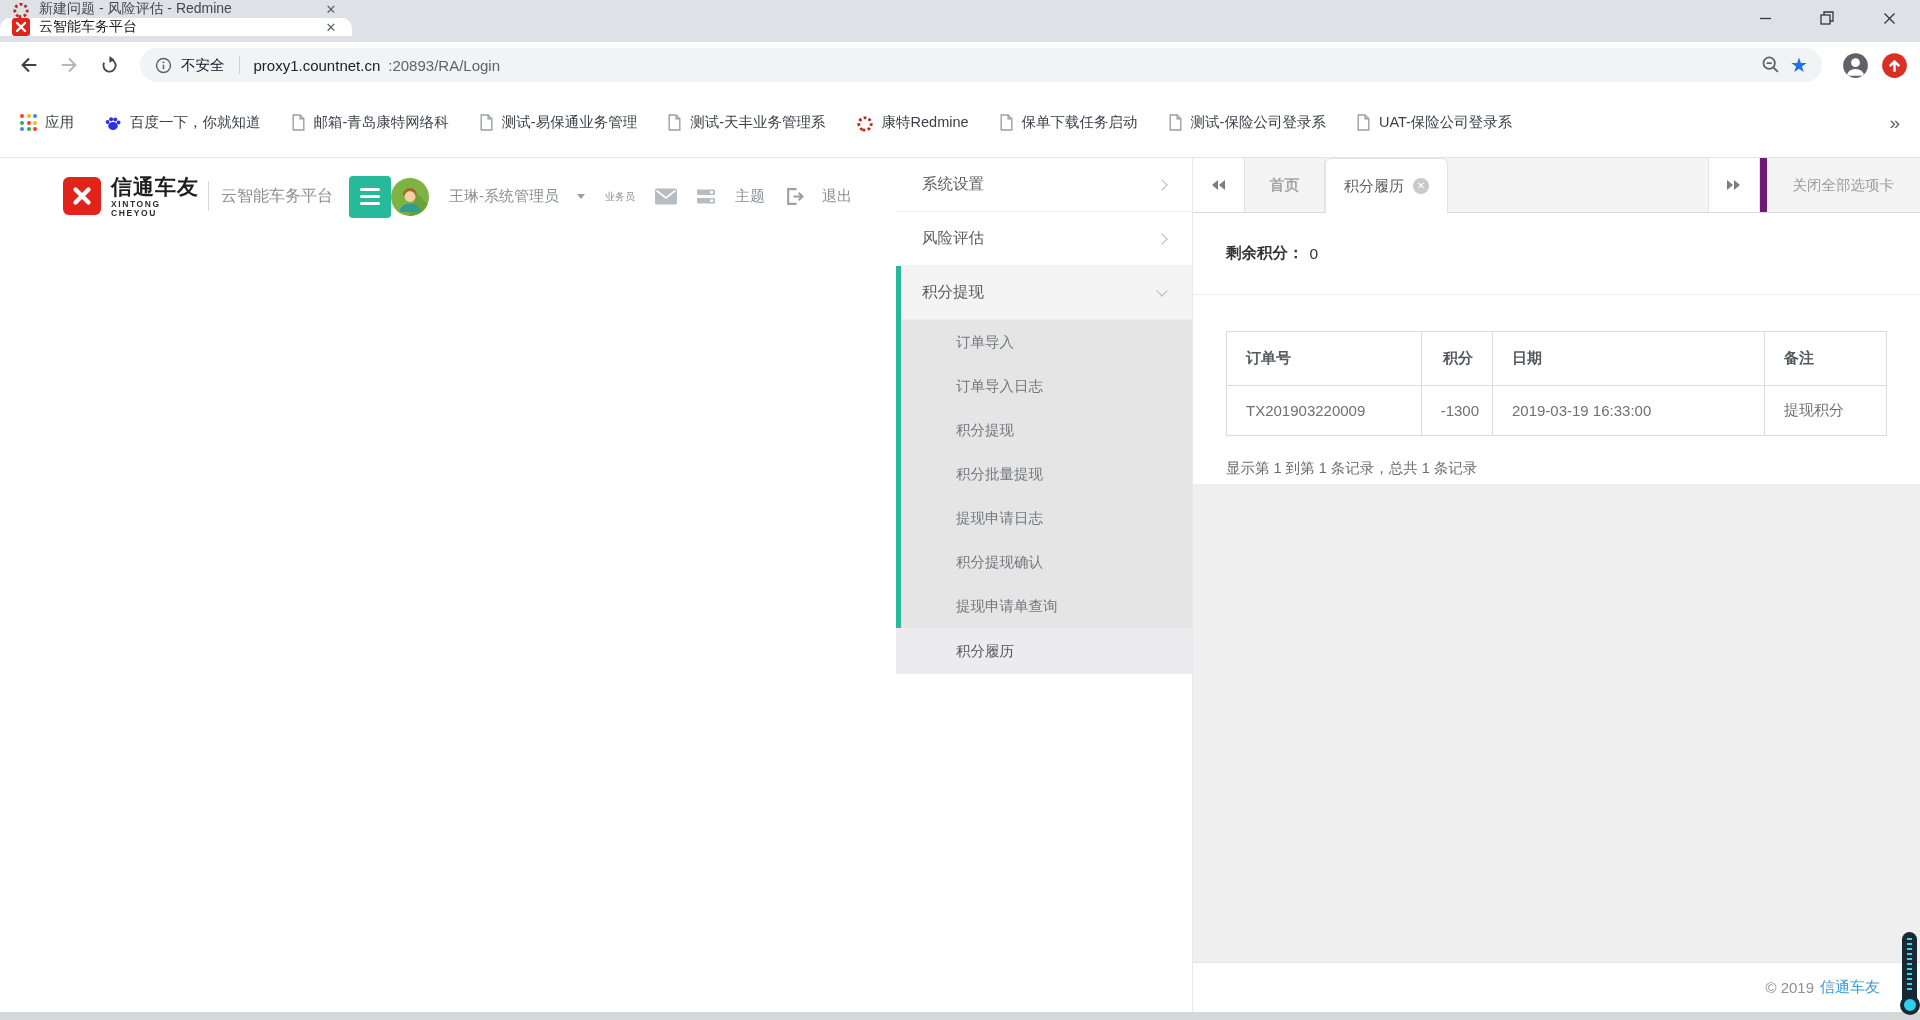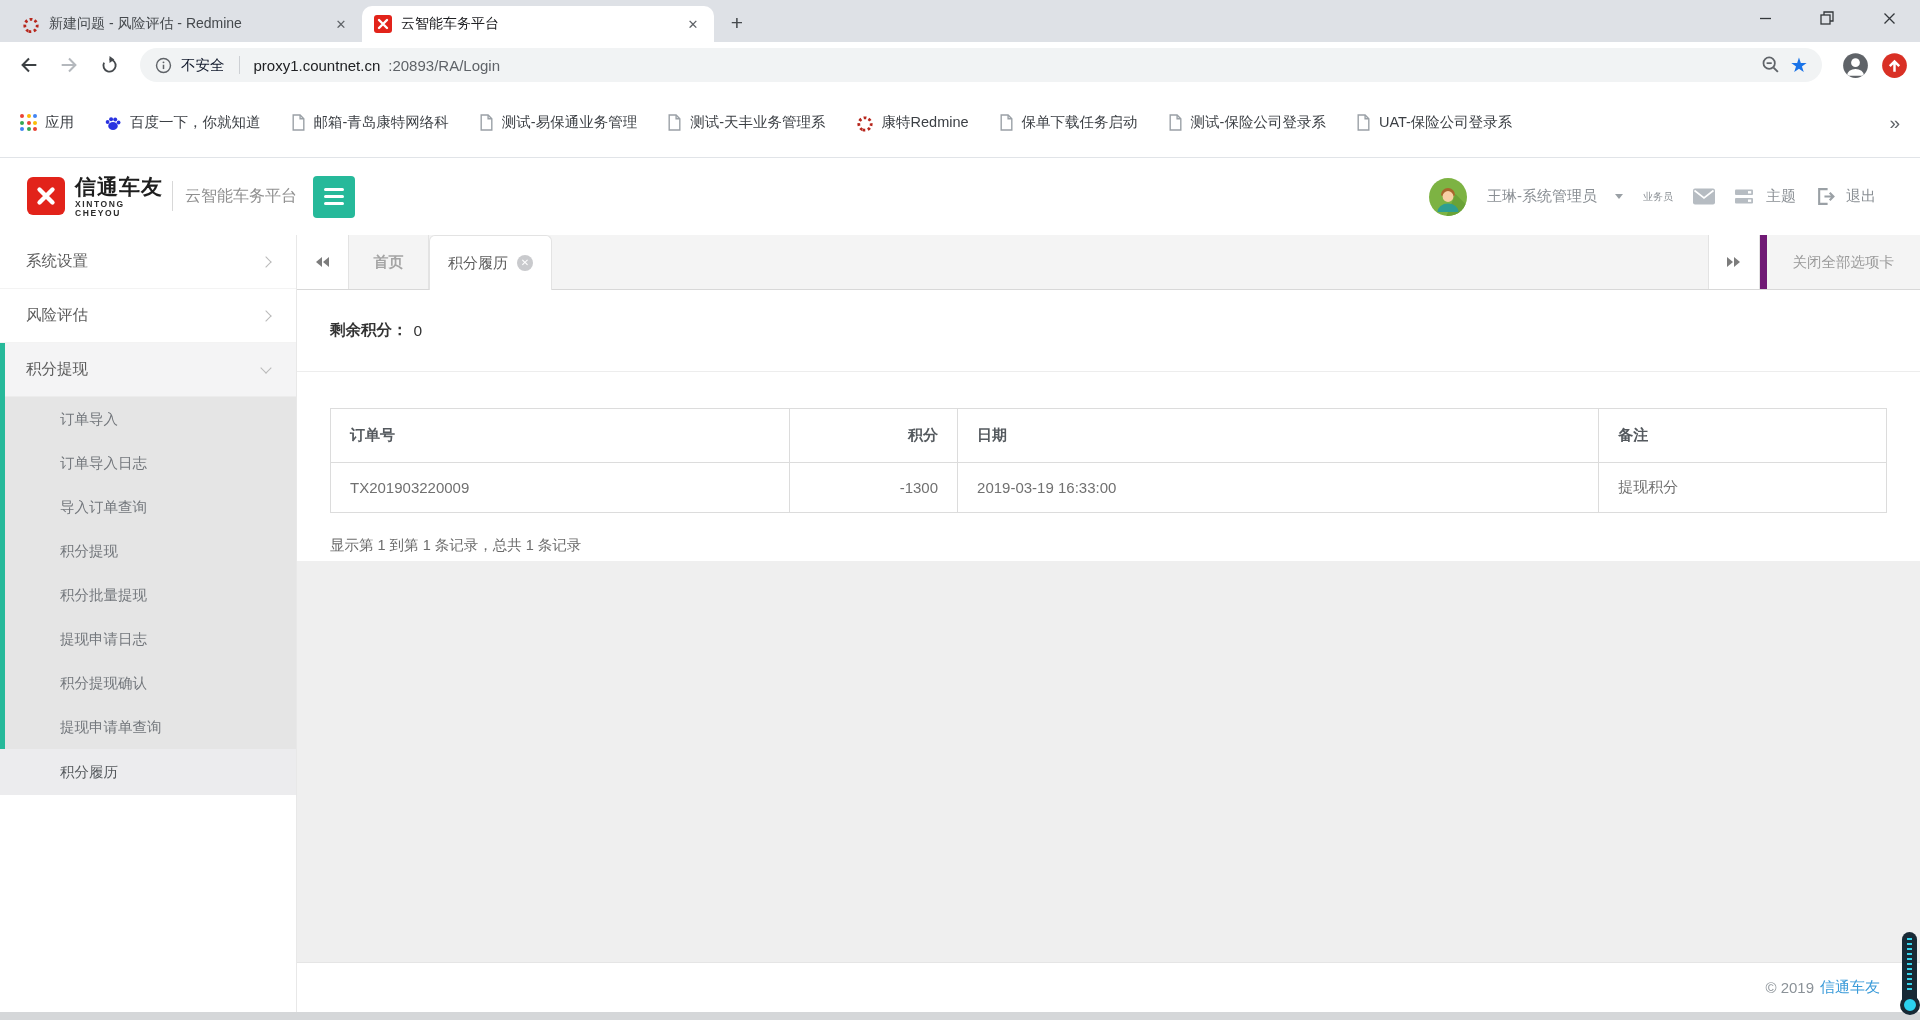--- a/index.html
+++ b/index.html
@@ -2,21 +2,21 @@
 <html><head>
 <meta charset="utf-8">
 <style>
   * { box-sizing: border-box; margin: 0; padding: 0; }
   body { background:#dee1e6; font-family:"Liberation Sans","DejaVu Sans",sans-serif; }
   .screen { position:relative; width:1920px; height:1020px; overflow:hidden; background:#fff;
             display:flex; flex-direction:column; }
 
   
   .titlebar { height:42px; background:#dee1e6; display:flex; align-items:flex-end; flex:none; }
-  .tabstrip { display:flex; align-items:flex-end; padding-left:10px; height:42px; }
+  .tabstrip { display:flex; align-items:flex-end; height:42px;flex-direction:column; }
   .btab { width:352px; height:36px; display:flex; align-items:center; padding:0 12px; gap:9px;
           font-size:14px; color:#45494d; border-radius:10px 10px 0 0; cursor:default; }
   .btab .ttl { flex:1; white-space:nowrap; overflow:hidden; }
   .btab.active { background:#fff; color:#202124; }
   .tclose { font-size:13px; color:#5f6368; width:18px; height:18px; display:flex; align-items:center; justify-content:center; border-radius:50%; }
   .newtab { width:30px; height:30px; margin:0 0 4px 8px; display:flex; align-items:center; justify-content:center;
             font-size:21px; color:#45494d; border-radius:50%; }
   .wincontrols { margin-left:auto; display:flex; height:42px; align-self:flex-start; }
   .winbtn { width:62px; height:36px; display:flex; align-items:center; justify-content:center; }
 
@@ -35,38 +35,38 @@
 
   
   .bookmarks { height:70px; background:#fff; border-bottom:1px solid #e1e4e8; display:flex; align-items:center;
                padding:0 20px; gap:30px; flex:none; }
   .bm { display:flex; align-items:center; gap:8px; font-size:14.5px; color:#3b3f44; white-space:nowrap; }
   .grid9 { display:grid; grid-template-columns:repeat(3,4px); grid-template-rows:repeat(3,4px); gap:2.5px; }
   .grid9 i { width:4px; height:4px; border-radius:50%; display:block; }
   .bm-overflow { margin-left:auto; font-size:19px; color:#5f6368; }
 
   
-  .webpage { flex:1; display:flex; flex-direction:column; background:#fff; min-height:0; }
+  .webpage { flex:1; display:flex; flex-direction:row; background:#fff; min-height:0;padding-left:36px; }
 
   .app-header { height:77px; background:#fff; display:flex; align-items:center; padding-left:27px; flex:none; }
   .logo-area { display:flex; align-items:center; width:270px; }
   .logo-sq { width:38px; height:38px; background:#e2231a; border-radius:6px; display:flex; align-items:center; justify-content:center; flex:none; }
   .brandcol { margin-left:10px; display:flex; flex-direction:column; line-height:1.05; }
   .brand { font-size:21px; font-weight:800; color:#1e1e1e; letter-spacing:1px; }
   .brandsub { font-size:8.5px; color:#2d2d2d; letter-spacing:1.6px; margin-top:2px; font-weight:bold; }
   .logo-div { width:1px; height:30px; background:#d8d8d8; margin:0 12px 0 6px; }
   .platform { font-size:16px; color:#8f8f8f; white-space:nowrap; }
   .burger { width:42px; height:42px; background:#26b99a; border-radius:4px; margin-left:16px;
             display:flex; flex-direction:column; align-items:center; justify-content:center; gap:4px; }
   .burger i { width:20px; height:3px; background:#fff; border-radius:2px; display:block; }
   .user-area { margin-left:auto; display:flex; align-items:center; gap:20px; padding-right:44px; color:#8a8f94; }
   .uname { font-size:15px; display:flex; align-items:center; gap:18px; color:#8a8f94; }
   .caret { width:0; height:0; border-left:4.5px solid transparent; border-right:4.5px solid transparent; border-top:5px solid #9aa0a5; }
   .urole { font-size:10px; }
-  .hicon-label { display:flex; align-items:center; gap:11px; font-size:15px; }
+  .hicon-label { display:flex; align-items:center; gap:18px; font-size:15px; }
 
   .app-body { flex:1; display:flex; min-height:0; }
 
   
   .sidebar { width:297px; background:#fff; border-right:1px solid #e8e8e8; flex:none; }
   .s-item { height:54px; display:flex; align-items:center; padding:0 26px; font-size:15.5px; color:#5c5c5c;
             border-bottom:1px solid #f3f3f3; }
   .s-item .grow { flex:1; }
   .chev { width:8px; height:8px; border-top:1.6px solid #b9b9b9; border-right:1.6px solid #b9b9b9; display:block; }
   .chev.right { transform:rotate(45deg); }
@@ -369,23 +369,20 @@
         <div class="s-expanded">
           <div class="s-item">
             <span class="grow">积分提现</span>
             <span class="chev down"></span>
           </div>
           <div class="s-sub">
               <span>订单导入</span>
             </div>
           <div class="s-sub">
               <span>订单导入日志</span>
-            </div>
-          <div class="s-sub">
-              <span>导入订单查询</span>
             </div>
           <div class="s-sub">
               <span>积分提现</span>
             </div>
           <div class="s-sub">
               <span>积分批量提现</span>
             </div>
           <div class="s-sub">
               <span>提现申请日志</span>
             </div>

